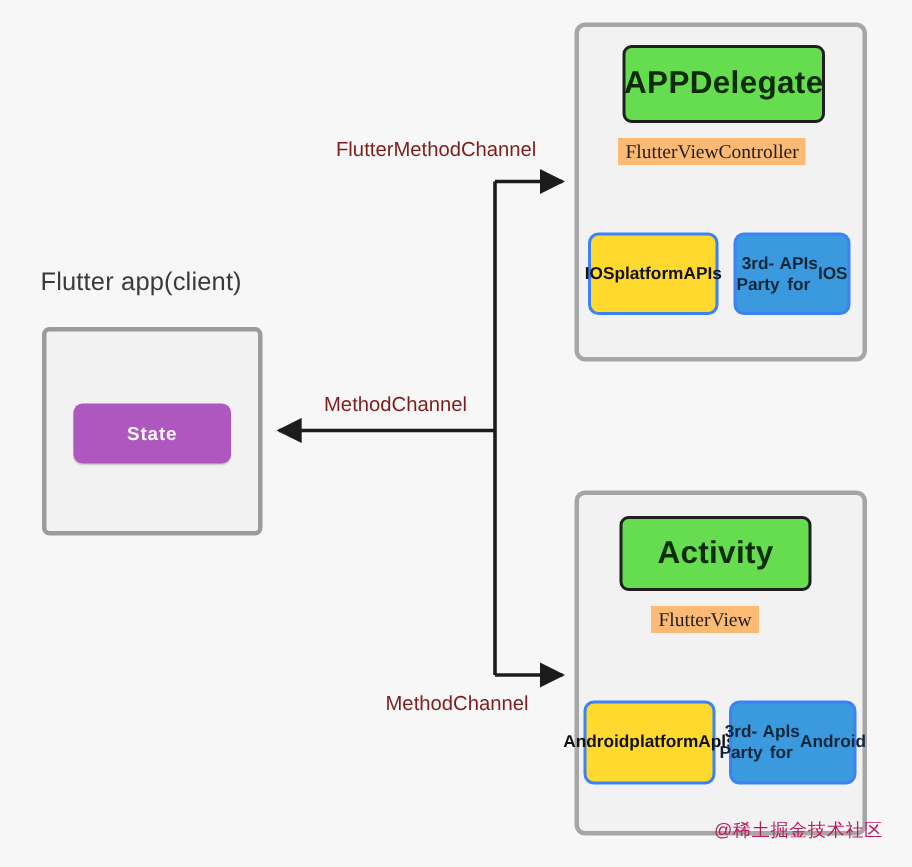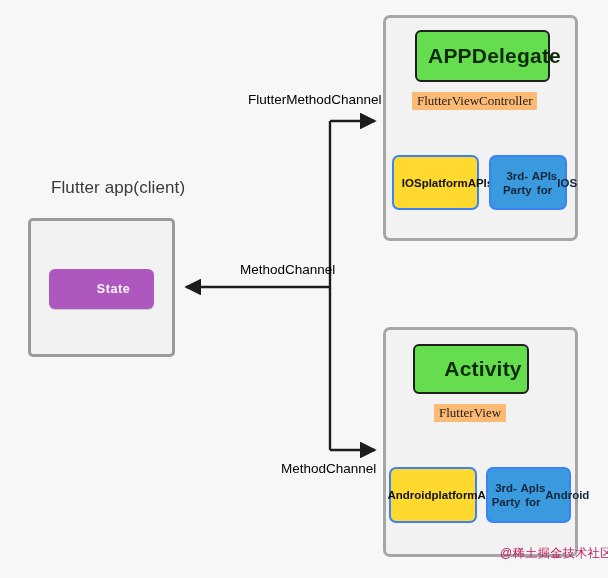--- a/index.html
+++ b/index.html
@@ -18,21 +18,21 @@
     -webkit-font-smoothing: antialiased;
   }
 
   #diagram-root {
     position: absolute;
     inset: 0;
     background: #f7f7f7;
   }
 
   
-  .abs { position: absolute; box-sizing: border-box; padding-left: 24px; }
+  .abs { position: absolute; box-sizing: border-box; }
 
   
   #client-title {
     left: 27px;
     top: 178px;
     font-size: 17px;
     color: #3a3a3a;
     letter-spacing: .1px;
     white-space: nowrap;
   }
@@ -78,21 +78,21 @@
     border-radius: 6px;
     display: flex;
     align-items: center;
     justify-content: center;
     font-size: 21px;
     font-weight: bold;
     color: #0d2b08;
     letter-spacing: .2px;
   }
   #entry-ios     { left: 415px; top: 30px;  width: 135px; height: 52px; }
-  #entry-android { left: 413px; top: 344px; width: 116px; height: 50px; }
+  #entry-android { left: 413px; top: 344px; width: 128px; height: 50px; }
 
   
   .panel-midlabel {
     font-size: 13px;
     color: #1d1d1d;
     white-space: nowrap;
     background: #fdba74;
     padding: 1px 5px;
     line-height: 16px;
     font-family: Liberation Serif, serif;
@@ -119,21 +119,21 @@
   .leaf-blue   { background: #3a9add; color: #10263a; align-items: center; }
 
   #leaf-ios-platform  { left: 392px; top: 155px; width: 87px; height: 55px; }
   #leaf-ios-3rd       { left: 489px; top: 155px; width: 78px; height: 55px; }
   #leaf-and-platform  { left: 389px; top: 467px; width: 88px; height: 56px; }
   #leaf-and-3rd       { left: 486px; top: 467px; width: 85px; height: 56px; }
 
   
   .channel-label {
     font-size: 13.5px;
-    color: #000000;
+    color: #7f1d1d;
     white-space: nowrap;
   }
   #label-fmc       { left: 224px; top: 92px; }
   #label-mc-top    { left: 216px; top: 262px; }
   #label-mc-bottom { left: 257px; top: 461px; }
 
   
   #connectors {
     position: absolute;
     left: 0; top: 0;

